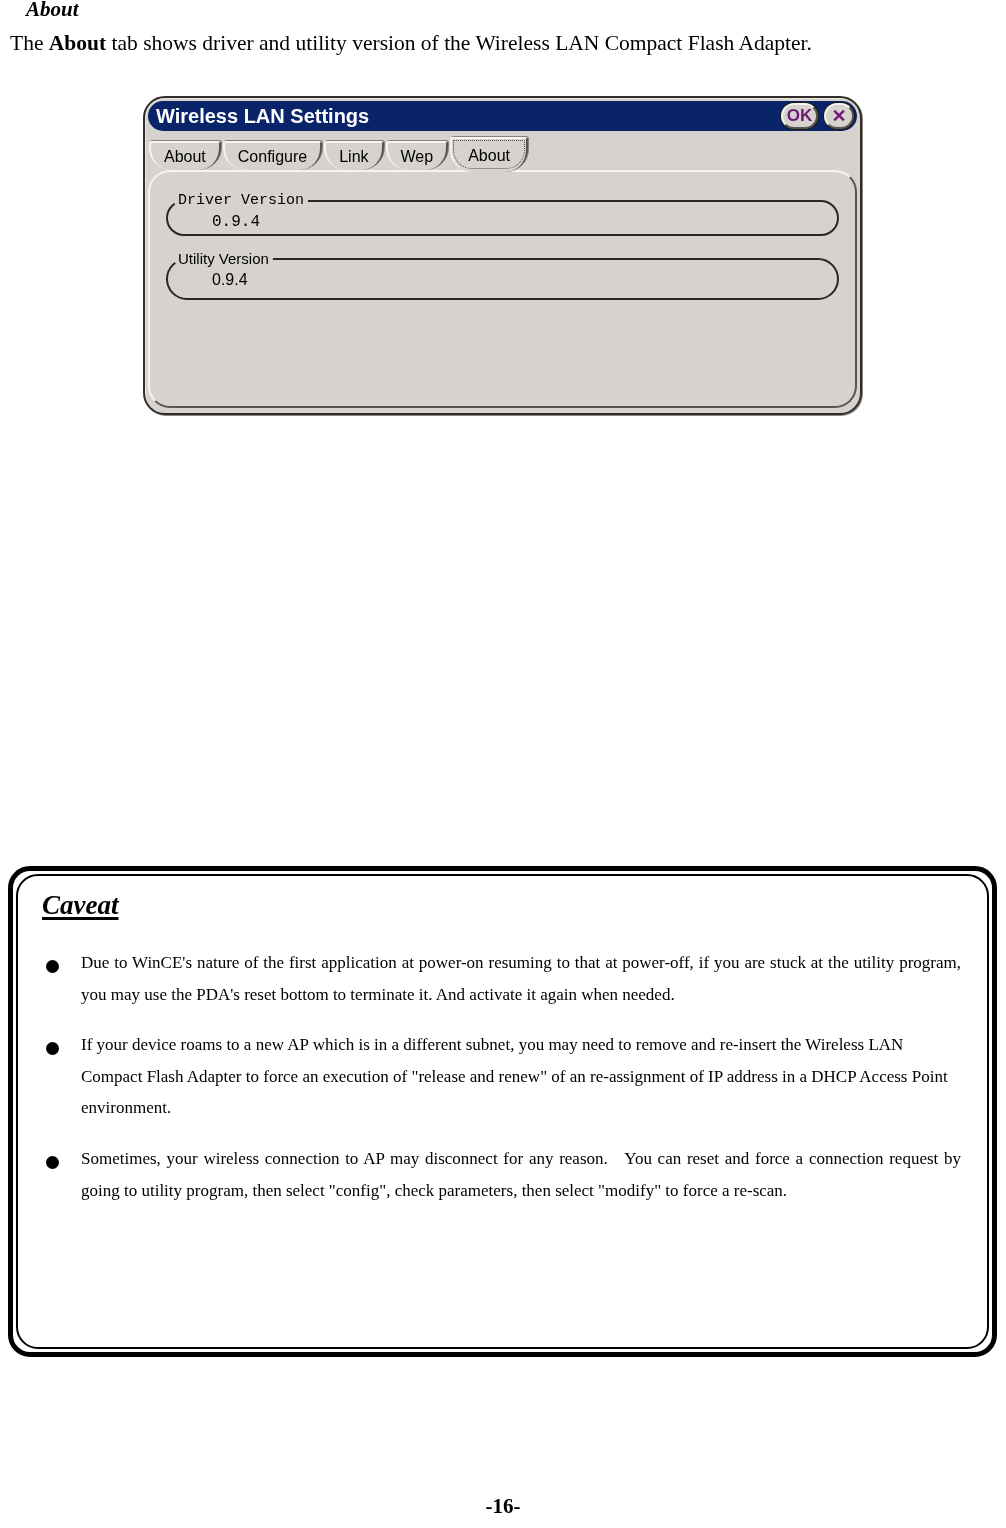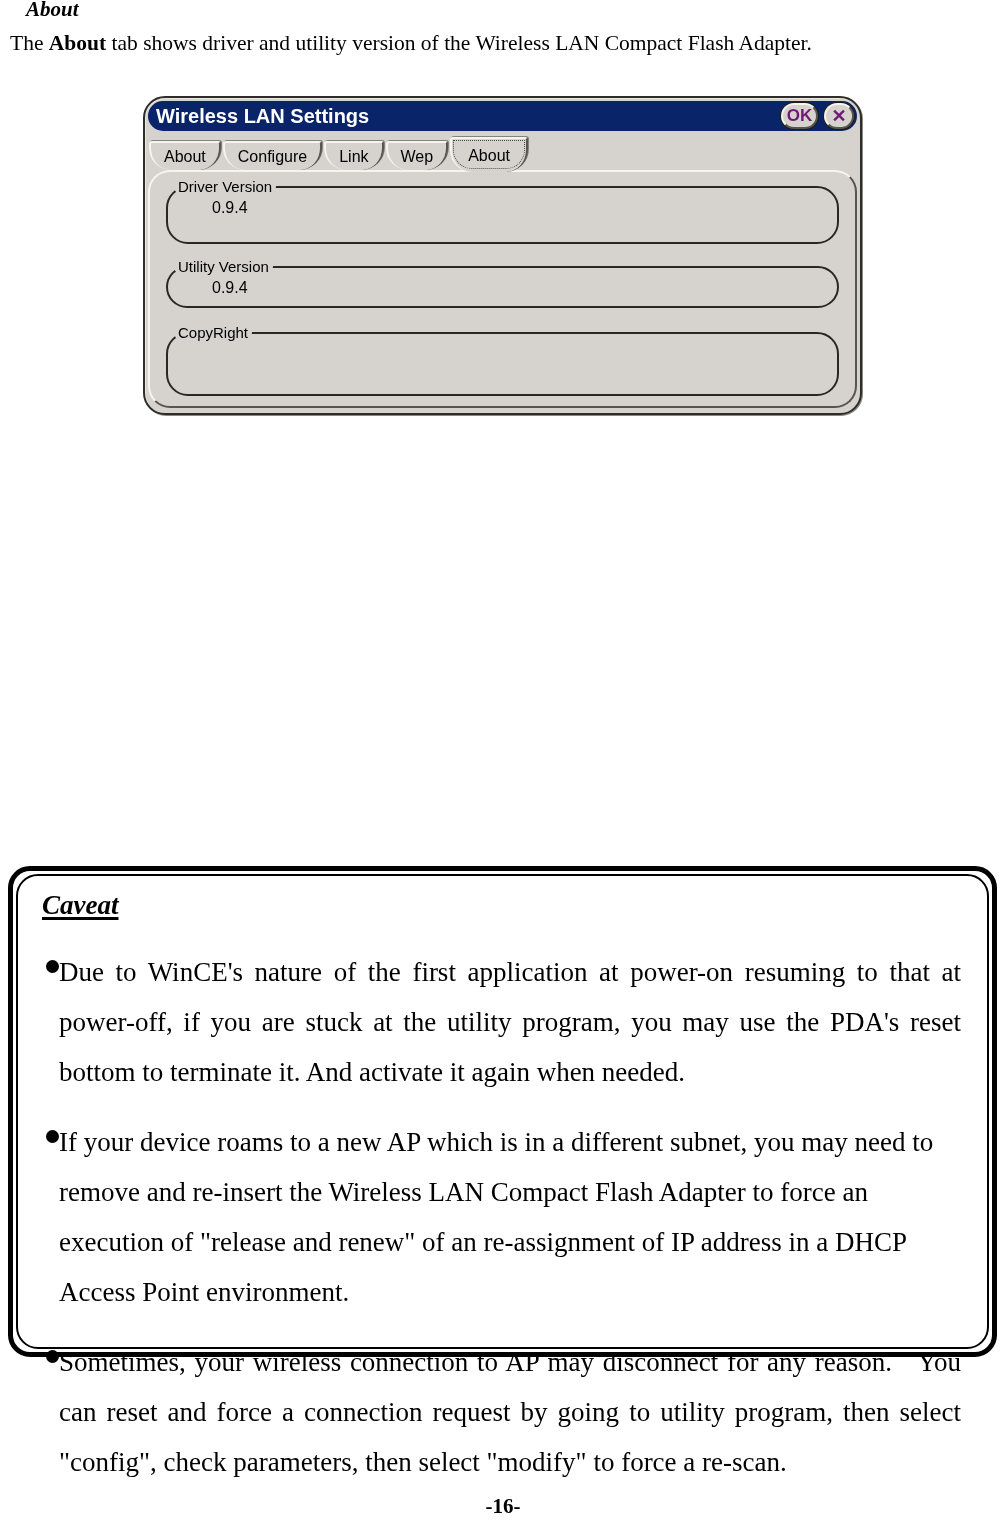--- a/index.html
+++ b/index.html
@@ -94,21 +94,21 @@
     border:2px solid #282722;
   }
   .group .glabel{
     position:absolute;top:-10px;left:6px;
     background:var(--face);padding:0 4px;
     font-size:15px;white-space:nowrap;
   }
   .group .gvalue{
     padding:11px 0 0 44px;font-size:16px;
   }
-  .g1{margin-top:14px;height:58px;}
+  .g1{margin-top:28px;height:36px;font-family:Liberation Mono, monospace;}
   .g2{margin-top:22px;height:42px;}
   .g3{margin-top:24px;height:64px;}
 
   
   .caveat{
     position:absolute;left:8px;top:866px;width:989px;height:491px;
     border:5px solid #000;
     padding:3px;
   }
   .caveat-inner{
@@ -124,22 +124,22 @@
     text-underline-offset:3px;
     margin:4px 16px 0 2px;
   }
   .bullets{margin-top:26px;}
   .bullet{display:flex;margin-bottom:19px;}
   .bullet .sq{
     width:13px;height:13px;background:#000;
     margin:13px 0 0 6px;flex:none;
   }
   .bullet .btext{
-    flex:1;
-    font-size:27px;line-height:1.86;
+    margin-left:22px;flex:1;
+    font-size:17px;line-height:1.86;
     text-align:justify;
   }
   .bullet .btext.left{text-align:left;}
 
   .pagenum{
     position:absolute;left:0;right:0;top:1494px;
     text-align:center;
     font-size:21px;font-weight:bold;
   }
 </style>
@@ -168,24 +168,20 @@
     </div>
 
     <div class="pane">
       <div class="group g1">
         <span class="glabel">Driver Version</span>
         <div class="gvalue">0.9.4</div>
       </div>
       <div class="group g2">
         <span class="glabel">Utility Version</span>
         <div class="gvalue">0.9.4</div>
-      </div>
-      <div class="group g3">
-        <span class="glabel">CopyRight</span>
-        <div class="gvalue"></div>
       </div>
     </div>
   </div>
 
   <div class="caveat">
     <div class="caveat-inner">
       <div class="caveat-h">Caveat</div>
       <div class="bullets">
         <div class="bullet">
           <div class="sq"></div>

